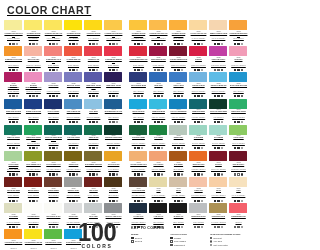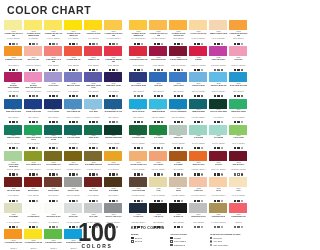--- a/index.html
+++ b/index.html
@@ -1,21 +1,21 @@
 <!DOCTYPE html>
 <html><head>
 <meta charset="utf-8">
 <style>
   html,body{margin:0;padding:0;}
   body{
     width:250px;height:250px;overflow:hidden;background:#ffffff;
     font-family:"Liberation Sans",sans-serif;
     -webkit-font-smoothing:antialiased;
   }
-  .page{position:relative;width:250px;height:250px;box-sizing:border-box;padding:3px 4px 0 4px;}
+  .page{position:relative;width:250px;height:250px;box-sizing:border-box;padding:3px 4px 0 4px;text-decoration:underline;}
 
   .title{
     font-family:"Liberation Sans",sans-serif;
     font-weight:bold;font-size:11.5px;letter-spacing:0.6px;
     color:#2b2b2b;line-height:12px;margin:1px 0 4px 3px;
     transform:scaleX(0.92);transform-origin:left center;
   }
 
   .grids{display:flex;gap:10px;align-items:flex-start;}
   .grid{display:grid;grid-template-columns:repeat(6,1fr);gap:0px 1px;width:115px;}

